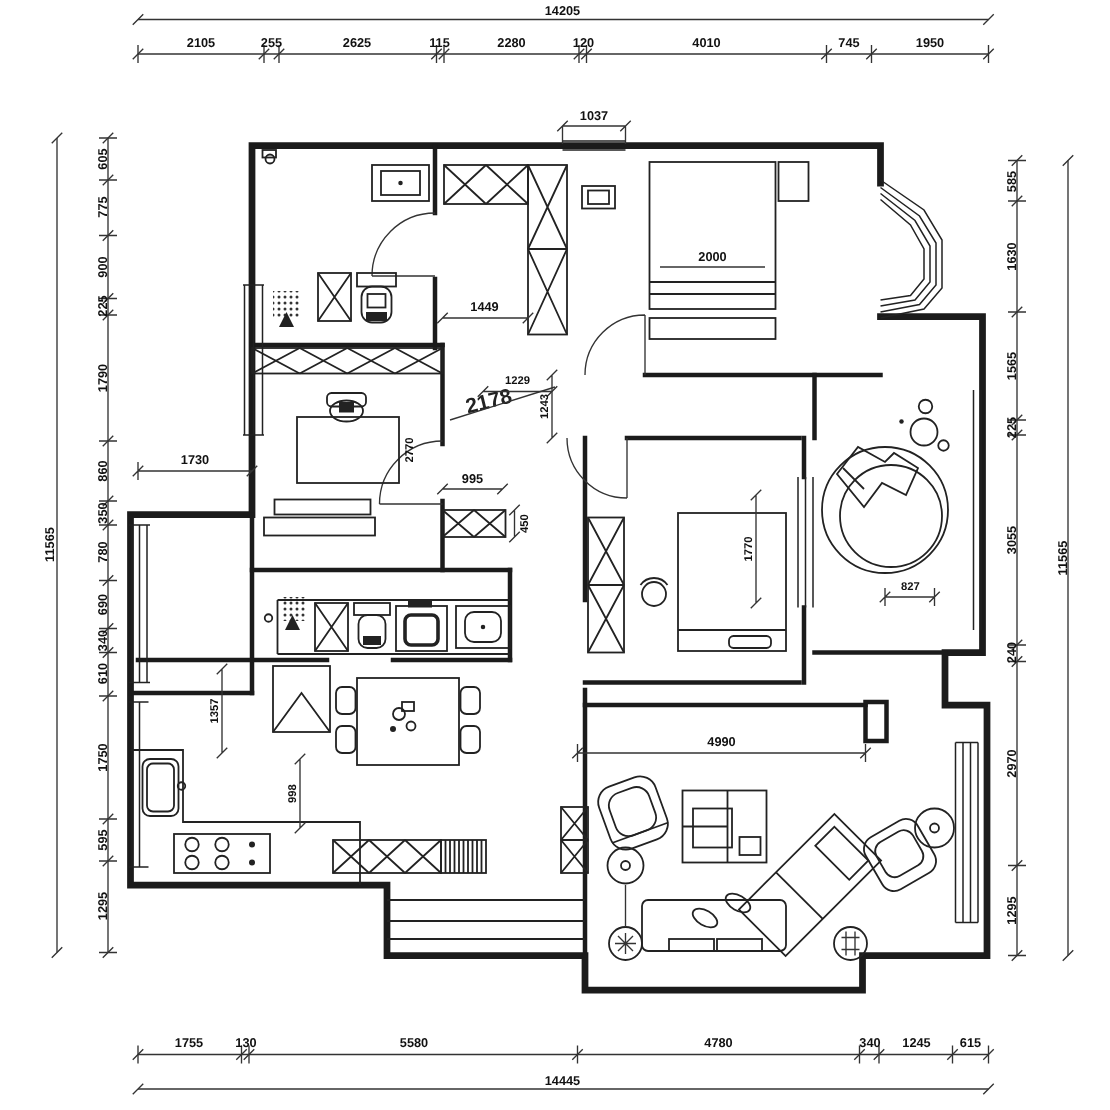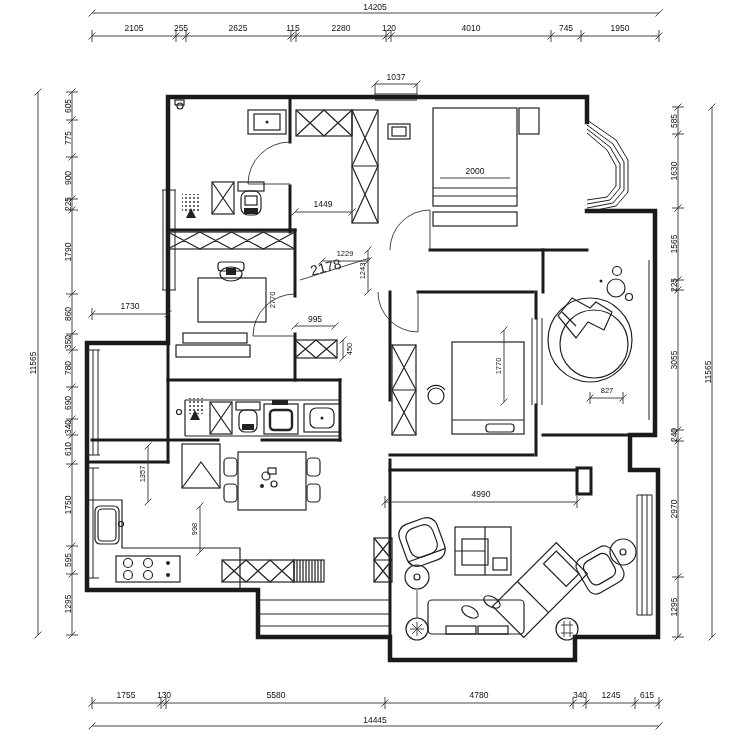--- a/index.html
+++ b/index.html
@@ -1,17 +1,17 @@
 <!DOCTYPE html>
 <html><head>
 <meta charset="utf-8">
 <style>
   html,body{margin:0;padding:0;background:#ffffff;}
   .stage{position:relative;width:740px;height:740px;background:#ffffff;overflow:hidden;
-         font-family:"Liberation Sans",sans-serif;}
+         font-family:"Liberation Sans",sans-serif;font-weight:bold;}
   svg{position:absolute;left:0;top:0;}
   svg text{font-family:"Liberation Sans",sans-serif;fill:#111;}
   .dim-label{font-size:8.5px;}
   .dim-label-sm{font-size:7.5px;}
   .big-note{font-size:14px;fill:#222;}
   .wall{stroke:#1b1b1b;stroke-width:4.5;fill:none;stroke-linecap:square;}
   .iwall{stroke:#1b1b1b;stroke-width:3;fill:none;stroke-linecap:square;}
   .thin{stroke:#222;stroke-width:1.2;fill:none;}
   .vthin{stroke:#333;stroke-width:0.9;fill:none;}
   .dim{stroke:#333;stroke-width:0.9;fill:none;}

